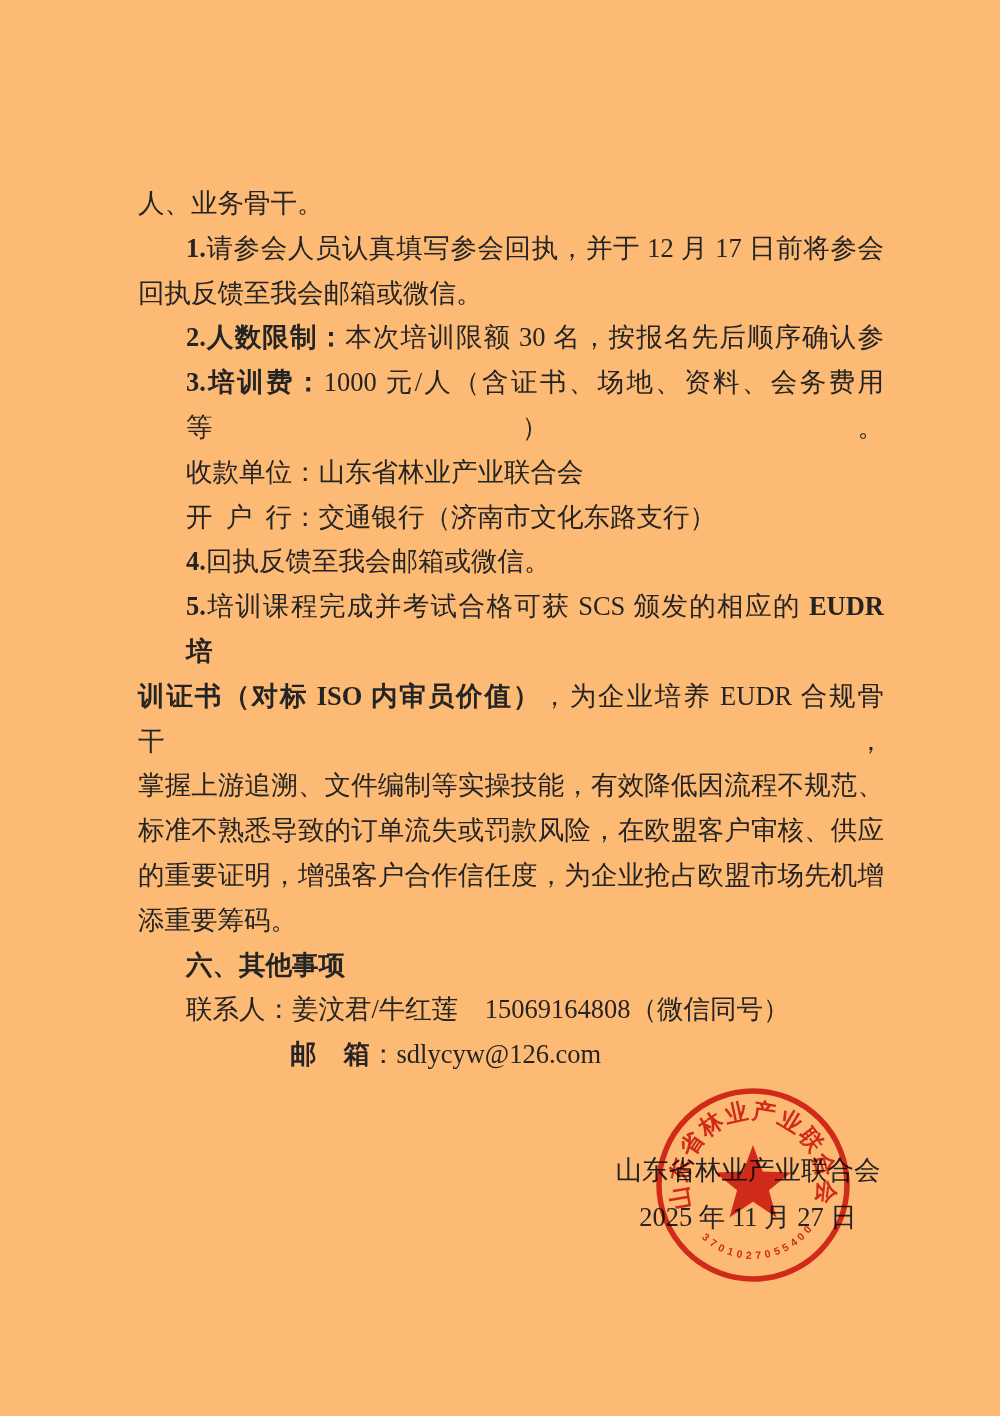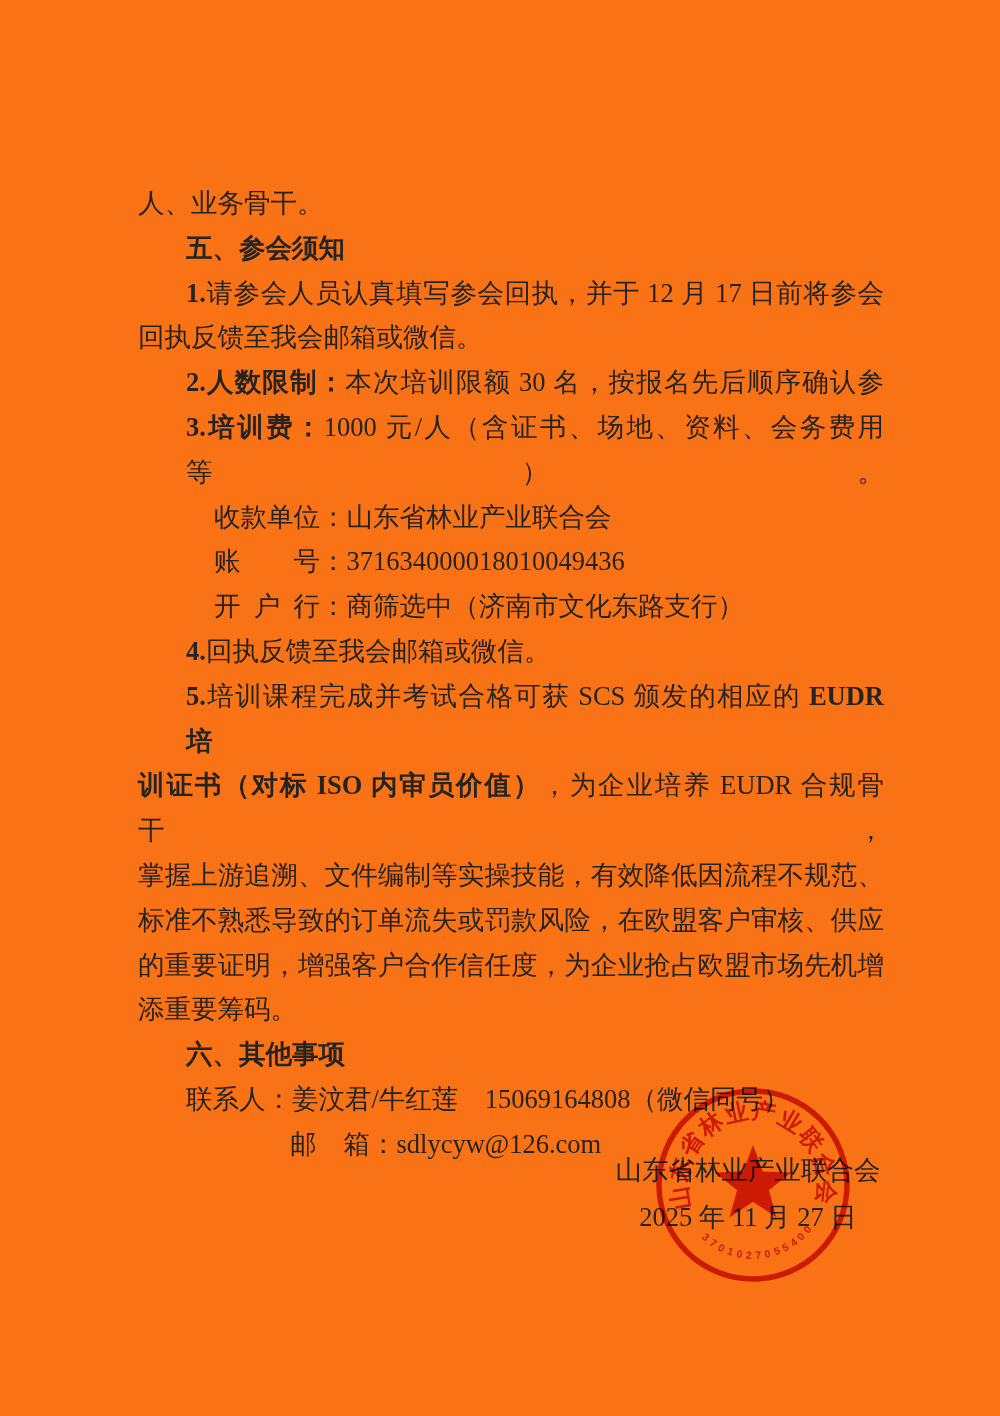--- a/index.html
+++ b/index.html
@@ -1,27 +1,27 @@
 <!DOCTYPE html>
 <html><head>
 <meta charset="utf-8">
 <style>
   html,body{margin:0;padding:0;background:#ffffff;}
-  .page{position:relative;width:1000px;height:1416px;background:#f97316;overflow:hidden;
+  .page{position:relative;width:1000px;height:1416px;background:#fdba74;overflow:hidden;
         font-family:"Liberation Serif","DejaVu Serif",serif;color:#242424;}
   .content{position:absolute;left:138px;top:181px;width:746px;
            font-size:26.5px;line-height:44.8px;}
   .line{min-height:44.8px;white-space:nowrap;}
   .fill{white-space:normal;text-align:justify;text-align-last:justify;}
   .ind{padding-left:48px;font-family:Liberation Serif, serif;}
   .mail{padding-left:152px;}
   .h{font-weight:bold;font-family:"Liberation Sans","DejaVu Sans",sans-serif;}
   .b{font-weight:bold;}
-  .lbl4{display:inline-block;width:106px;text-align:justify;text-align-last:justify;margin-left:28px;}
-  .lbl3{display:inline-block;width:80px;text-align:justify;text-align-last:justify;}
+  .lbl4{display:inline-block;width:106px;text-align:justify;text-align-last:justify;}
+  .lbl3{display:inline-block;width:80px;text-align:justify;text-align-last:justify;font-weight:bold;}
   .sig{position:absolute;left:558px;top:1147px;width:380px;text-align:center;
        font-size:26.5px;line-height:47px;color:#242424;}
   .seal{position:absolute;left:653px;top:1085px;width:200px;height:200px;
         mix-blend-mode:multiply;opacity:.93;}
   .seal .ring{fill:none;stroke:#cf2a24;stroke-width:5.5;}
   .seal .star{fill:#cf2a24;}
   .seal text{fill:#cf2a24;}
   .sname{font-size:23px;font-weight:600;letter-spacing:2px;
          font-family:"Liberation Serif","DejaVu Serif",serif;}
   .scode{font-size:10.5px;font-weight:bold;letter-spacing:3px;
@@ -29,36 +29,34 @@
 </style>
 </head>
 <body>
 
 <div class="page">
 
   <div class="content">
 
     <div class="line"><span>人、业务骨干。</span></div>
 
-    <div class="line ind h"><span>五、参会须知</span></div>
 
     <div class="line ind fill"><span class="b">1.</span><span>请参会人员认真填写参会回执，并于 12 月 17 日前将参会</span></div>
 
     <div class="line"><span>回执反馈至我会邮箱或微信。</span></div>
 
     <div class="line ind fill"><span class="b">2.人数限制：</span><span>本次培训限额 30 名，按报名先后顺序确认参</span></div>
 
 
     <div class="line ind fill"><span class="b">3.培训费：</span><span>1000 元/人（含证书、场地、资料、会务费用等）。</span></div>
 
     <div class="line ind"><span class="lbl4">收款单位</span><span>：</span><span>山东省林业产业联合会</span></div>
 
-    <div class="line ind"><span class="lbl4">账 号</span><span>：</span><span>371634000018010049436</span></div>
 
-    <div class="line ind"><span class="lbl4">开 户 行</span><span>：</span><span>商筛选中（济南市文化东路支行）</span></div>
+    <div class="line ind"><span class="lbl4">开 户 行</span><span>：</span><span>交通银行（济南市文化东路支行）</span></div>
 
     <div class="line ind"><span class="b">4.</span><span>回执反馈至我会邮箱或微信。</span></div>
 
     <div class="line ind fill"><span class="b">5.</span><span>培训课程完成并考试合格可获 SCS 颁发的相应的 </span><span class="b">EUDR 培</span></div>
 
     <div class="line fill"><span class="b">训证书（对标 ISO 内审员价值）</span><span>，为企业培养 EUDR 合规骨干，</span></div>
 
     <div class="line fill"><span>掌握上游追溯、文件编制等实操技能，有效降低因流程不规范、</span></div>
 
     <div class="line fill"><span>标准不熟悉导致的订单流失或罚款风险，在欧盟客户审核、供应</span></div>

